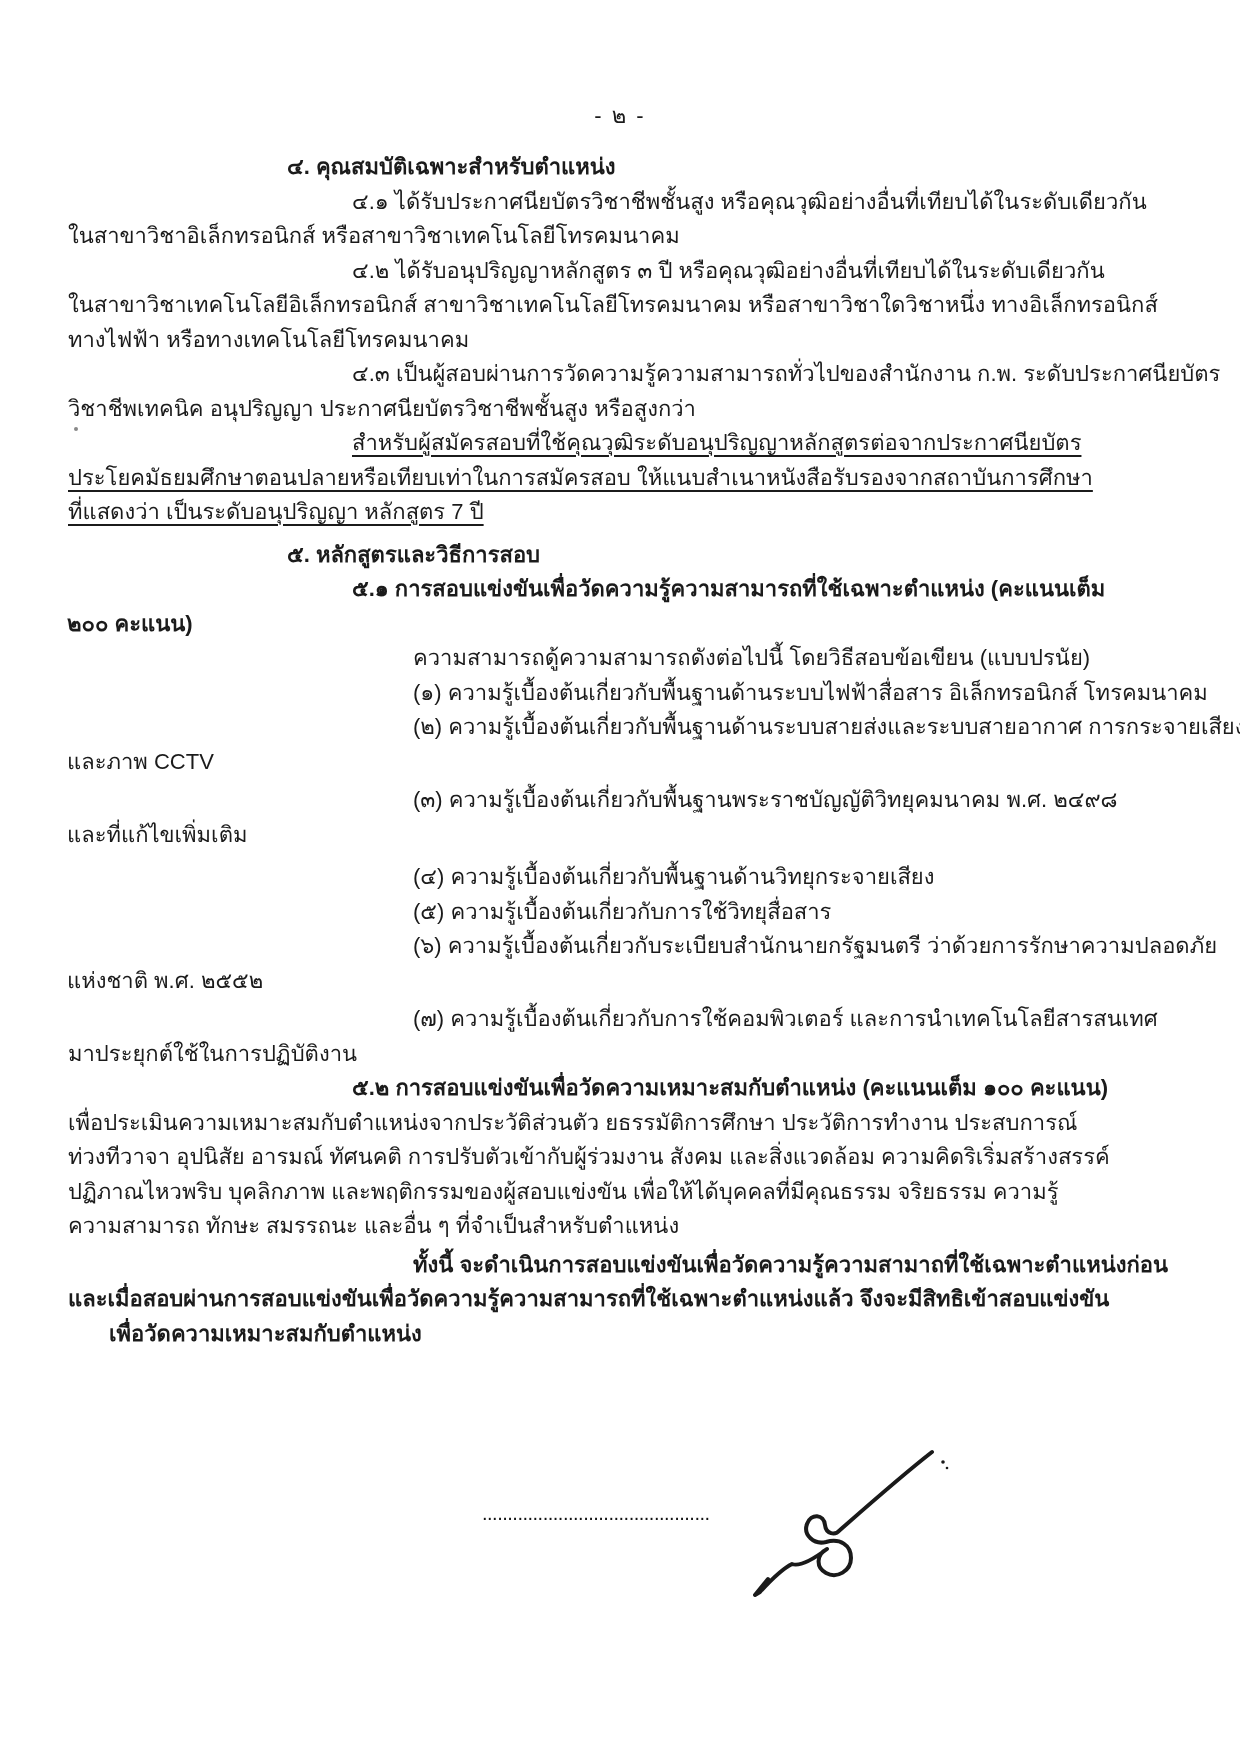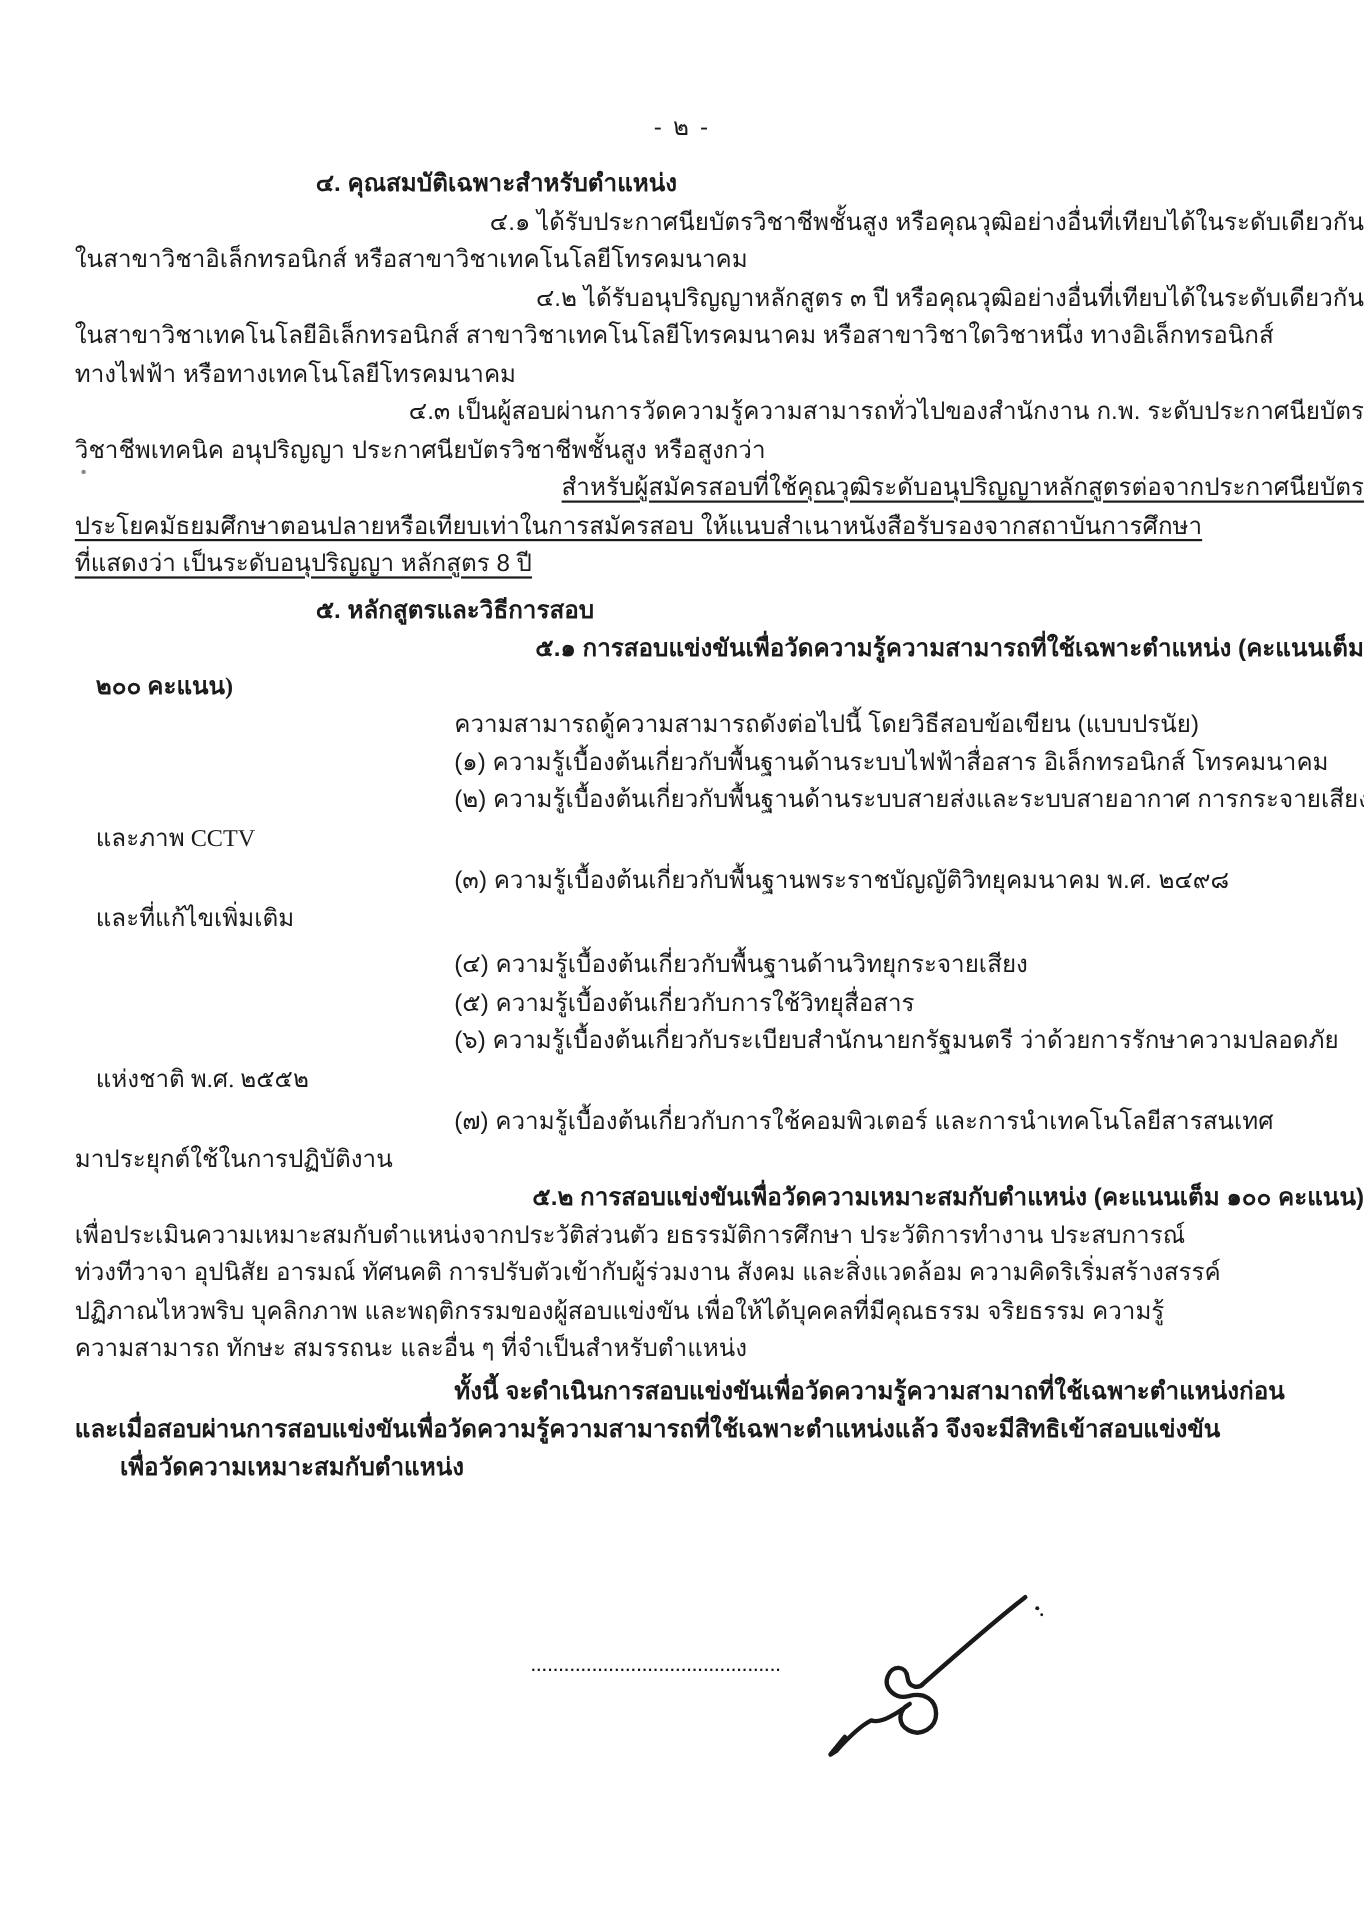--- a/index.html
+++ b/index.html
@@ -22,24 +22,24 @@
   }
   .doc {
     position: absolute; top: 150px; left: 0; width: 1240px;
   }
   .ln {
     line-height: 34.5px;
     font-size: 22px;
     white-space: nowrap;
   }
   .flush { padding-left: 68px; }
-  .cont  { padding-left: 87px; font-family: Liberation Serif, serif; }
+  .cont  { padding-left: 67px; }
   .cont2 { padding-left: 109px; }
   .h     { padding-left: 287px; font-weight: bold; }
-  .sub   { padding-left: 352px; text-align: right; }
+  .sub   { padding-left: 352px; }
   .item  { padding-left: 413px; }
   .b     { font-weight: bold; }
   .u     { text-decoration: underline; text-decoration-thickness: 2px; text-underline-offset: 5px; }
   .g4 { margin-top: 4px; }
   .g8 { margin-top: 8px; }
   .dots {
     position: absolute; left: 482px; top: 1502px;
     font-size: 20px; letter-spacing: -0.5px; color: #141414;
     white-space: nowrap;
   }
@@ -64,21 +64,21 @@
     <div class="ln h">๔. คุณสมบัติเฉพาะสำหรับตำแหน่ง</div>
     <div class="ln sub">๔.๑ ได้รับประกาศนียบัตรวิชาชีพชั้นสูง หรือคุณวุฒิอย่างอื่นที่เทียบได้ในระดับเดียวกัน</div>
     <div class="ln flush">ในสาขาวิชาอิเล็กทรอนิกส์ หรือสาขาวิชาเทคโนโลยีโทรคมนาคม</div>
     <div class="ln sub">๔.๒ ได้รับอนุปริญญาหลักสูตร ๓ ปี หรือคุณวุฒิอย่างอื่นที่เทียบได้ในระดับเดียวกัน</div>
     <div class="ln flush">ในสาขาวิชาเทคโนโลยีอิเล็กทรอนิกส์ สาขาวิชาเทคโนโลยีโทรคมนาคม หรือสาขาวิชาใดวิชาหนึ่ง ทางอิเล็กทรอนิกส์</div>
     <div class="ln flush">ทางไฟฟ้า หรือทางเทคโนโลยีโทรคมนาคม</div>
     <div class="ln sub">๔.๓ เป็นผู้สอบผ่านการวัดความรู้ความสามารถทั่วไปของสำนักงาน ก.พ. ระดับประกาศนียบัตร</div>
     <div class="ln flush">วิชาชีพเทคนิค อนุปริญญา ประกาศนียบัตรวิชาชีพชั้นสูง หรือสูงกว่า</div>
     <div class="ln sub u">สำหรับผู้สมัครสอบที่ใช้คุณวุฒิระดับอนุปริญญาหลักสูตรต่อจากประกาศนียบัตร</div>
     <div class="ln flush u">ประโยคมัธยมศึกษาตอนปลายหรือเทียบเท่าในการสมัครสอบ ให้แนบสำเนาหนังสือรับรองจากสถาบันการศึกษา</div>
-    <div class="ln flush u">ที่แสดงว่า เป็นระดับอนุปริญญา หลักสูตร 8 ปี</div>
+    <div class="ln flush u">ที่แสดงว่า เป็นระดับอนุปริญญา หลักสูตร 7 ปี</div>
     <div class="ln h g8">๕. หลักสูตรและวิธีการสอบ</div>
     <div class="ln sub b">๕.๑ การสอบแข่งขันเพื่อวัดความรู้ความสามารถที่ใช้เฉพาะตำแหน่ง (คะแนนเต็ม</div>
     <div class="ln cont b">๒๐๐ คะแนน)</div>
     <div class="ln item">ความสามารถดู้ความสามารถดังต่อไปนี้ โดยวิธีสอบข้อเขียน (แบบปรนัย)</div>
     <div class="ln item">(๑) ความรู้เบื้องต้นเกี่ยวกับพื้นฐานด้านระบบไฟฟ้าสื่อสาร อิเล็กทรอนิกส์ โทรคมนาคม</div>
     <div class="ln item">(๒) ความรู้เบื้องต้นเกี่ยวกับพื้นฐานด้านระบบสายส่งและระบบสายอากาศ การกระจายเสียง</div>
     <div class="ln cont">และภาพ CCTV</div>
     <div class="ln item g4">(๓) ความรู้เบื้องต้นเกี่ยวกับพื้นฐานพระราชบัญญัติวิทยุคมนาคม พ.ศ. ๒๔๙๘</div>
     <div class="ln cont">และที่แก้ไขเพิ่มเติม</div>
     <div class="ln item g8">(๔) ความรู้เบื้องต้นเกี่ยวกับพื้นฐานด้านวิทยุกระจายเสียง</div>

